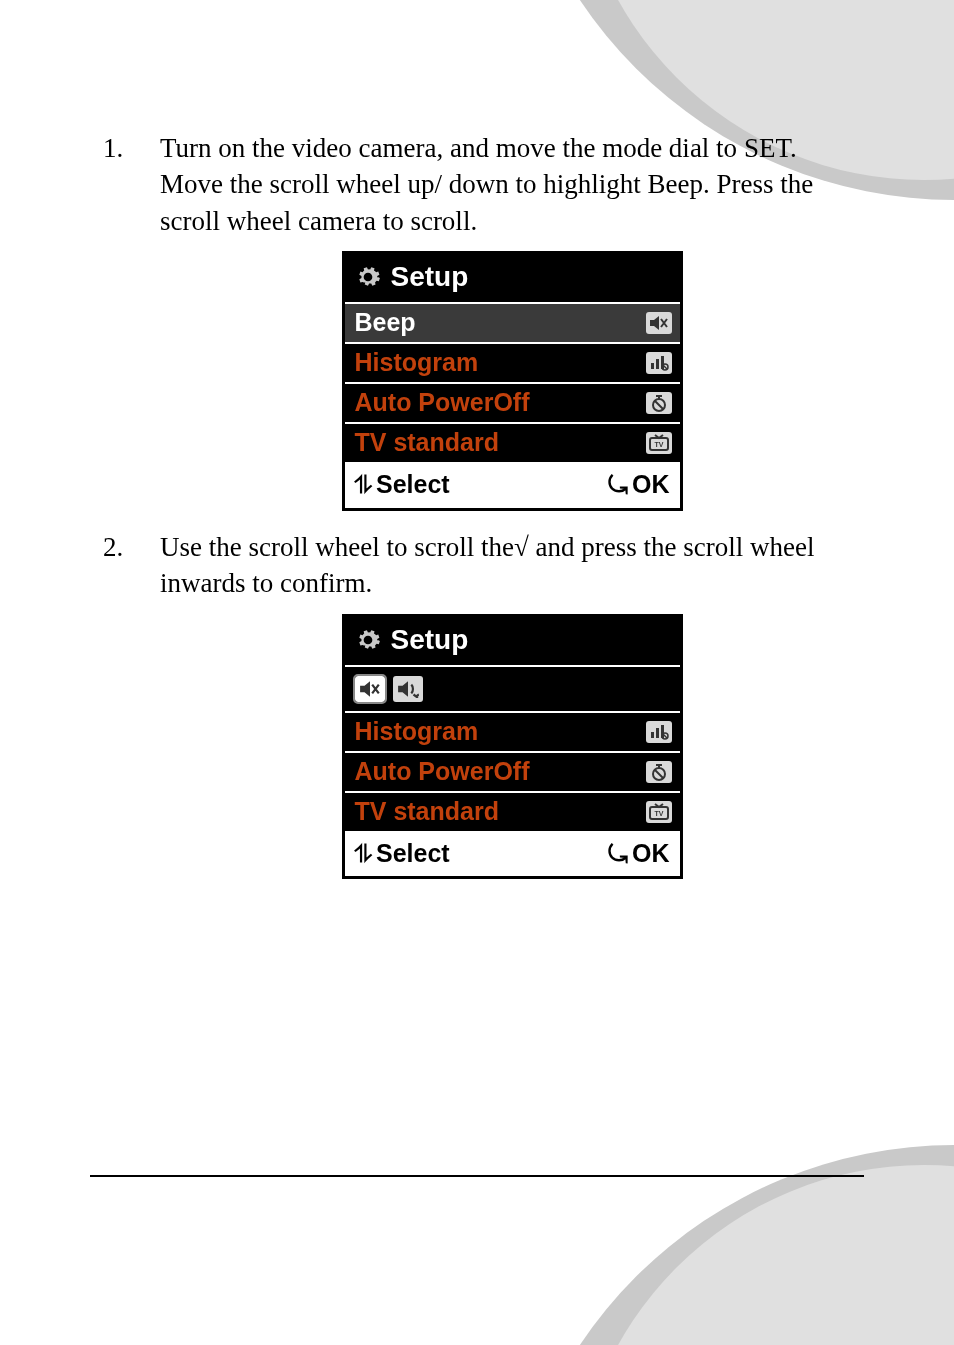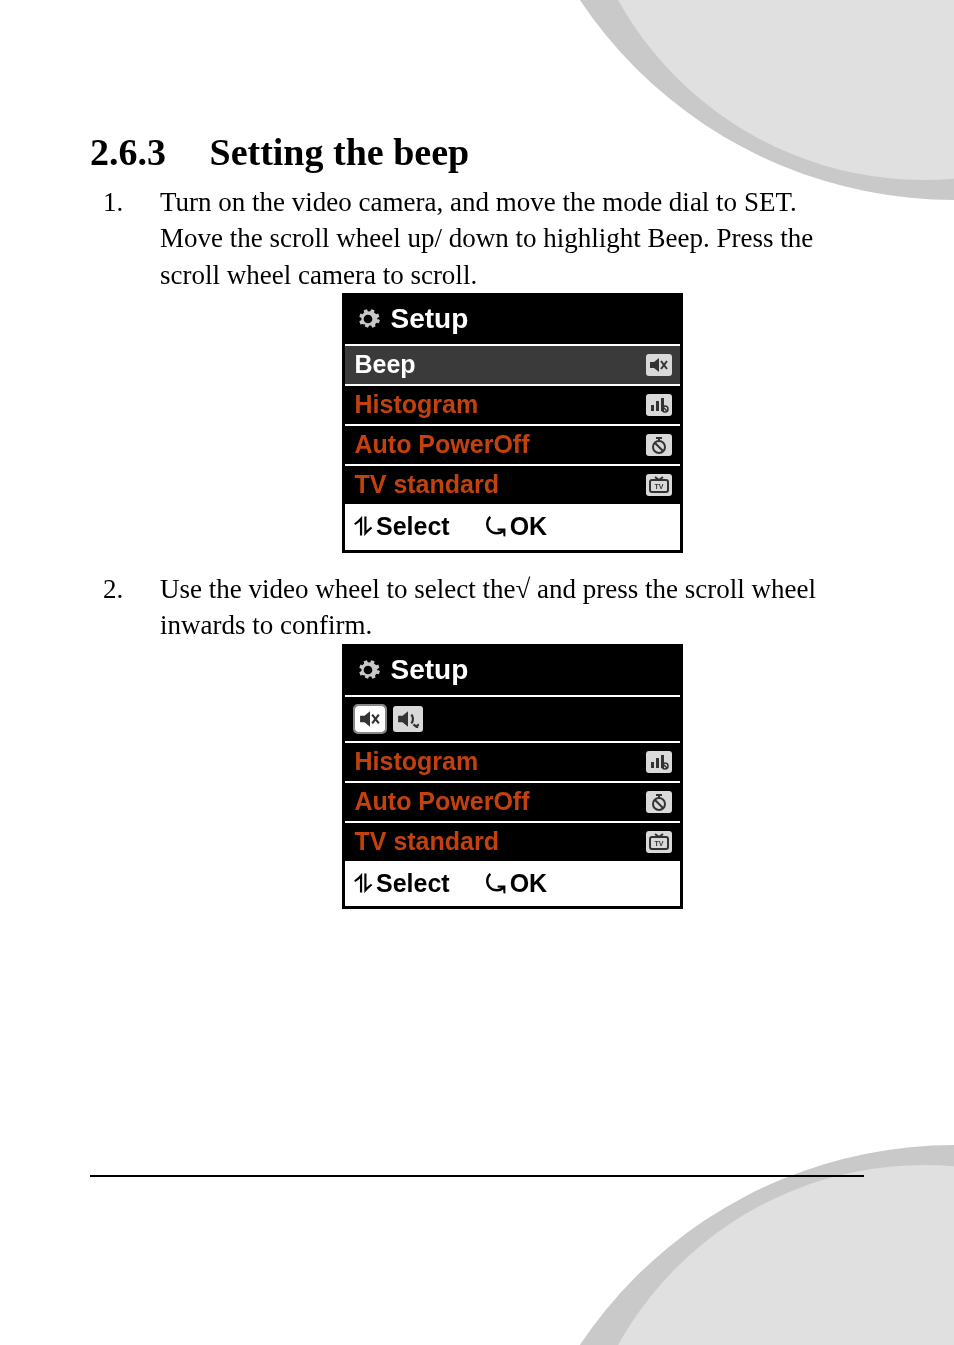--- a/index.html
+++ b/index.html
@@ -44,21 +44,21 @@
     font-size: 27px;
     line-height: 1.35;
   }
   ol.steps > li {
     margin: 0 0 6px 0;
     padding-left: 30px;
   }
   ol.steps b { font-weight: normal; }
 
   .shot {
-    margin: 0 auto 18px auto;
+    margin: 12px auto 18px auto;
     width: 335px;
     border: 3px solid #000;
     background: #fff;
   }
   .shot-title {
     background: #000;
     color: #fff;
     font-family: Arial, Helvetica, sans-serif;
     font-weight: bold;
     font-size: 28px;
@@ -116,20 +116,21 @@
   .footer-bar {
     background:#fff;
     color:#000;
     font-family: Arial, Helvetica, sans-serif;
     font-weight: bold;
     font-size: 25px;
     padding: 6px 10px;
     display:flex;
     gap: 36px;
     align-items:center;
+    justify-content:space-between;
   }
   .footer-bar .glyph { font-size:24px; margin-right:4px; }
 
   hr.page-rule {
     position:absolute;
     left: 90px; right: 90px;
     bottom: 160px;
     border: none;
     border-top: 2px solid #000;
     z-index:1;
@@ -138,24 +139,20 @@
 </head>
 <body>
 
 <div class="bg-curve c1"></div>
 <div class="bg-curve c2"></div>
 <div class="bg-curve c3"></div>
 <div class="bg-curve c4"></div>
 
 <div class="content">
 
-  <h2>
-    <span class="secnum">2.6.3</span>
-    <span>Setting the beep</span>
-  </h2>
 
   <ol class="steps">
     <li>
       <span>Turn on the video camera, and move the mode dial to </span><b>SET</b><span>. Move the scroll wheel up/ down to highlight </span><b>Beep</b><span>. Press the scroll wheel </span><b>camera</b><span> to scroll.</span>
 
       
       <div class="shot">
         <div class="shot-title">
           <span class="gear-icon">
             <svg width="26" height="26" viewBox="0 0 24 24">
@@ -208,21 +205,21 @@
           </div>
         </div>
         <div class="footer-bar">
           <span><span class="glyph">⥮</span><span>Select</span></span>
           <span><span class="glyph">⤿</span><span>OK</span></span>
         </div>
       </div>
     </li>
 
     <li>
-      <span>Use the video wheel to select the</span><span>√</span><span> and press the scroll wheel inwards to confirm.</span>
+      <span>Use the scroll wheel to scroll the</span><span>√</span><span> and press the scroll wheel inwards to confirm.</span>
 
       
       <div class="shot">
         <div class="shot-title">
           <span class="gear-icon">
             <svg width="26" height="26" viewBox="0 0 24 24">
                 <path fill="#c8c8c8" d="M12 8a4 4 0 100 8 4 4 0 000-8zm9 4l2 1-1 3-2-.5a8 8 0 01-1.5 1.5l.5 2-3 1-1-2a8 8 0 01-2 0l-1 2-3-1 .5-2A8 8 0 017 16.5L5 17l-1-3 2-1a8 8 0 010-2l-2-1 1-3 2 .5A8 8 0 018.5 6L8 4l3-1 1 2a8 8 0 012 0l1-2 3 1-.5 2A8 8 0 0119.5 7.5l2-.5 1 3-2 1a8 8 0 010 2z"></path>
               </svg>
           </span>
           <span>Setup</span>

